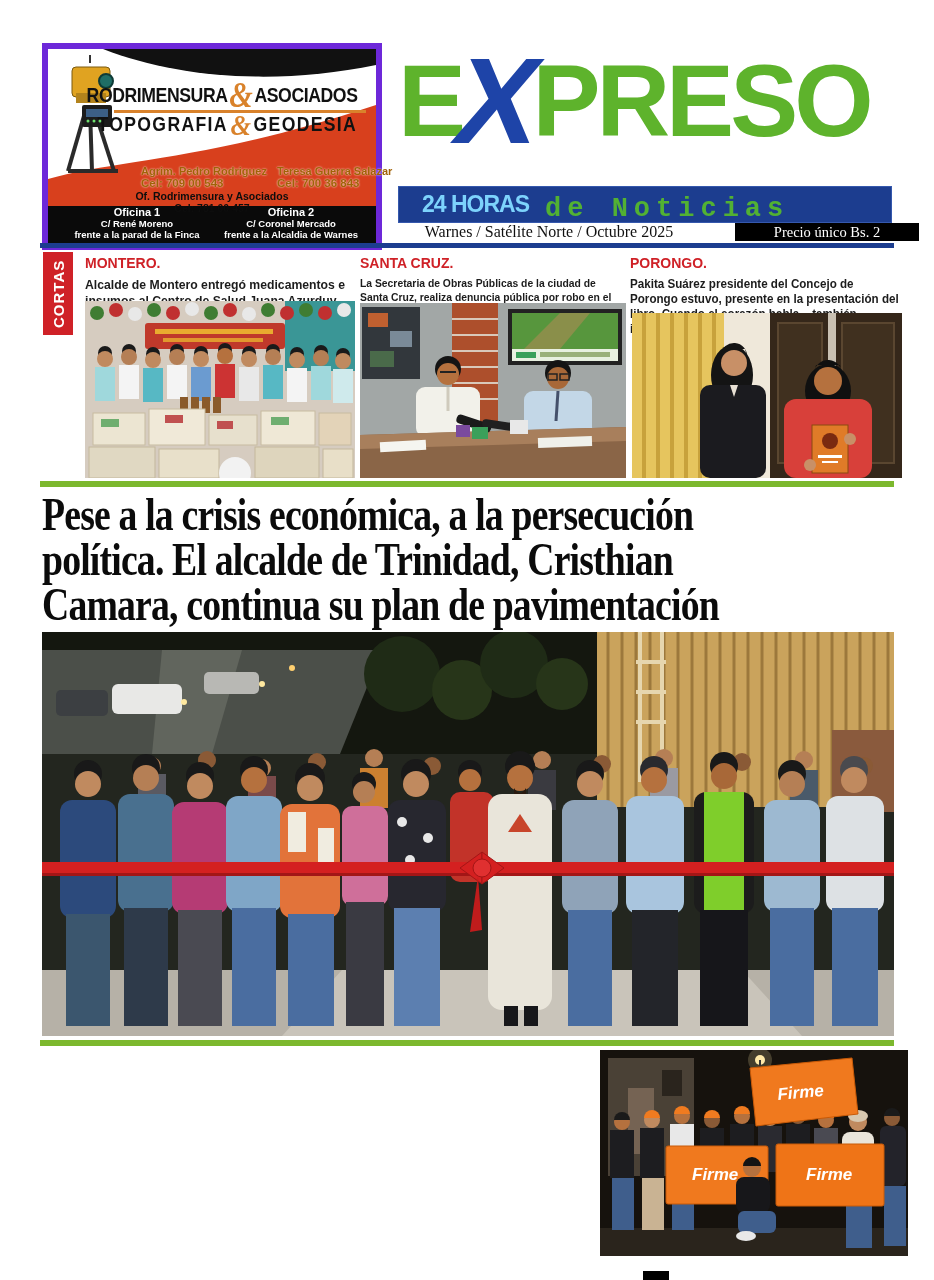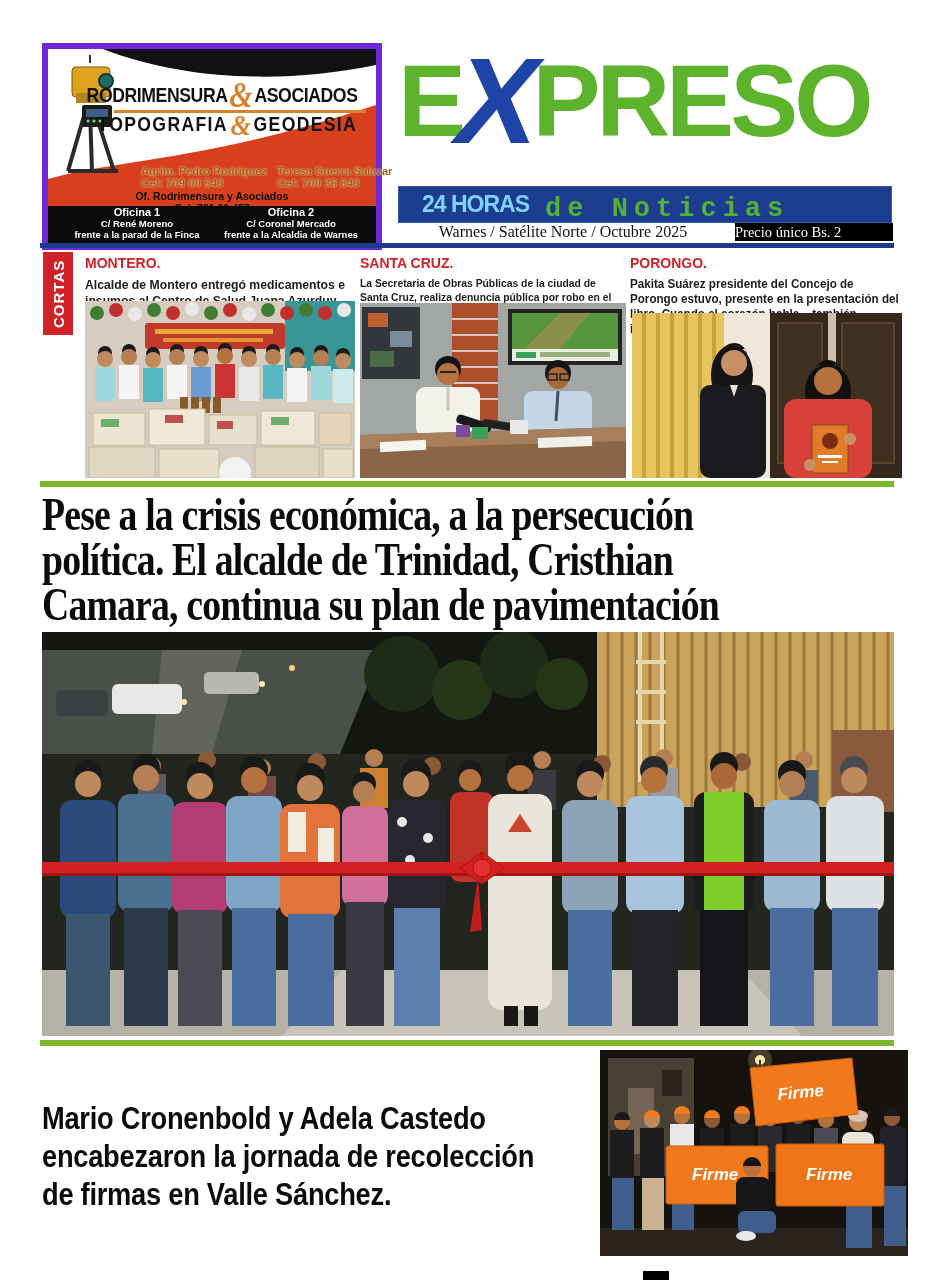--- a/index.html
+++ b/index.html
@@ -25,22 +25,22 @@
   .ad-black div{font-weight:bold;font-size:9.5px;line-height:11px;white-space:nowrap;}
 
   
   .logo-row{left:398px;top:44px;width:500px;height:106px;white-space:nowrap;}
   .logo-e,.logo-rest{color:#5eb32c;font-weight:bold;font-size:102px;line-height:100px;letter-spacing:-4px;}
   .logo-x{display:inline-block;color:#1e44a8;font-weight:bold;font-size:122px;line-height:100px;transform:skewX(-12deg);margin:0 -7px 0 -4px;position:relative;top:7px;}
   .logo-sub{left:540px;top:136px;width:352px;text-align:right;color:#0c0c0c;font-weight:bold;font-size:36px;letter-spacing:0px;white-space:nowrap;}
   .banner{left:398px;top:186px;width:494px;height:37px;background:#1c3d8f;display:flex;align-items:center;box-shadow:inset 0 0 0 1px #3558ad;}
   .banner-hours{color:#7dd3fc;font-weight:bold;font-size:23px;letter-spacing:-1px;margin-left:24px;white-space:nowrap;}
   .banner-news{font-family:"Liberation Mono",monospace;font-weight:bold;font-size:27px;color:#52b133;letter-spacing:6px;margin-left:16px;white-space:nowrap;margin-top:8px;}
-  .dateline{left:398px;top:223px;width:330px;text-align:center;font-family:"Liberation Serif",serif;font-size:16px;color:#111;white-space:nowrap;}
-  .price-badge{left:735px;top:223px;width:158px;height:18px;background:#000;color:#fff;font-family:"Liberation Serif",serif;font-size:14.5px;line-height:18px;text-align:left;white-space:nowrap;}
+  .dateline{left:384px;top:223px;width:330px;text-align:center;font-family:"Liberation Serif",serif;font-size:16px;color:#111;white-space:nowrap;}
+  .price-badge{left:735px;top:223px;width:184px;height:18px;background:#000;color:#fff;font-family:"Liberation Serif",serif;font-size:14.5px;line-height:18px;text-align:center;white-space:nowrap;}
 
   .rule-blue{left:40px;top:243px;width:854px;height:5px;background:#1c3d8f;}
   .rule-green{width:854px;height:6px;background:#7cb82e;left:40px;}
 
   
   .cortas-label{left:43px;top:252px;width:30px;height:83px;background:#cf2127;color:#fff;display:flex;align-items:center;justify-content:center;writing-mode:vertical-rl;transform:rotate(180deg);font-weight:bold;font-size:15px;letter-spacing:1px;}
   .brief-head{color:#cf2127;font-weight:bold;font-size:14px;line-height:15px;margin-bottom:6px;}
   .brief-text{color:#1c1c1c;font-weight:bold;transform-origin:left top;}
   .b1{left:85px;top:256px;width:272px;}
   .b1 .brief-text{font-size:13px;line-height:15.5px;width:288px;transform:scaleX(.94);}
@@ -480,25 +480,20 @@
       <rect x="0" y="241" width="852" height="3" fill="#a31616"></rect>
       <polygon points="418,236 440,220 440,252" fill="#d42020" stroke="#a31616"></polygon>
       <polygon points="462,236 440,220 440,252" fill="#d42020" stroke="#a31616"></polygon>
       <circle cx="440" cy="236" r="9" fill="#e03030" stroke="#a31616"></circle>
       <path d="M436,244 L428,300 L440,298 Z" fill="#c01c1c"></path>
     </g>
   </svg>
 
   <div class="abs rule-green" style="top:1040px;"></div>
 
-  <div class="abs bottom-headline">
-    <div>Mario Cronenbold y Adela Castedo</div>
-    <div>encabezaron la jornada de recolección</div>
-    <div>de firmas en Valle Sánchez.</div>
-  </div>
 
   <svg class="abs photo" style="left:600px;top:1050px;" width="308" height="206" viewBox="0 0 308 206">
     <rect width="308" height="206" fill="#16120d"></rect>
     <rect x="8" y="8" width="86" height="118" fill="#4a4136"></rect>
     <rect x="28" y="38" width="26" height="66" fill="#756353"></rect>
     <rect x="62" y="20" width="20" height="26" fill="#2a241d"></rect>
     <circle cx="160" cy="10" r="5" fill="#ffe9a8"></circle>
       <circle cx="160" cy="10" r="12" fill="#ffe9a8" opacity=".2"></circle>
     <line x1="160" y1="10" x2="160" y2="44" stroke="#333" stroke-width="2"></line>
     <rect x="0" y="178" width="308" height="28" fill="#2a241c"></rect>

